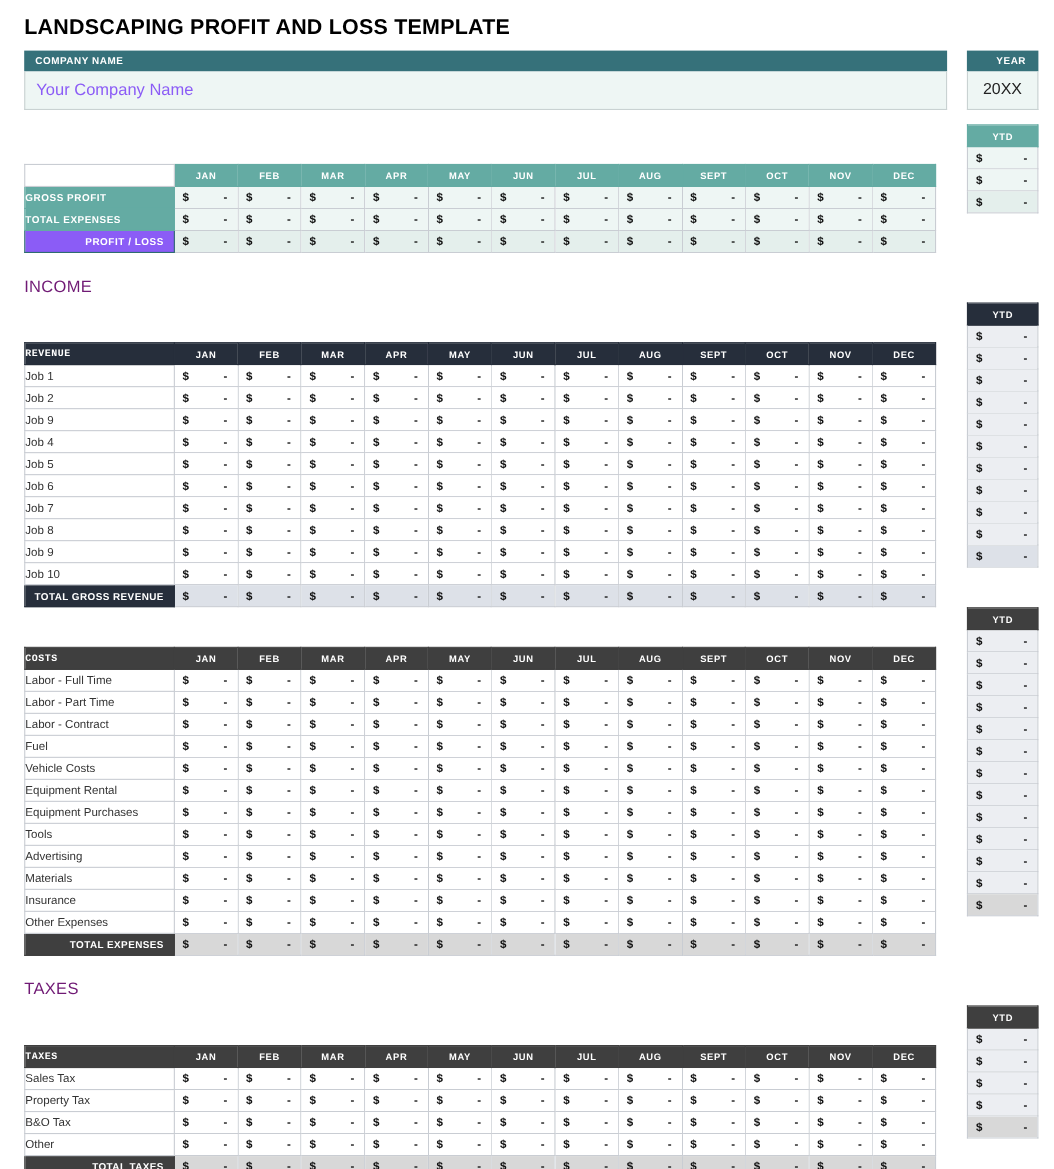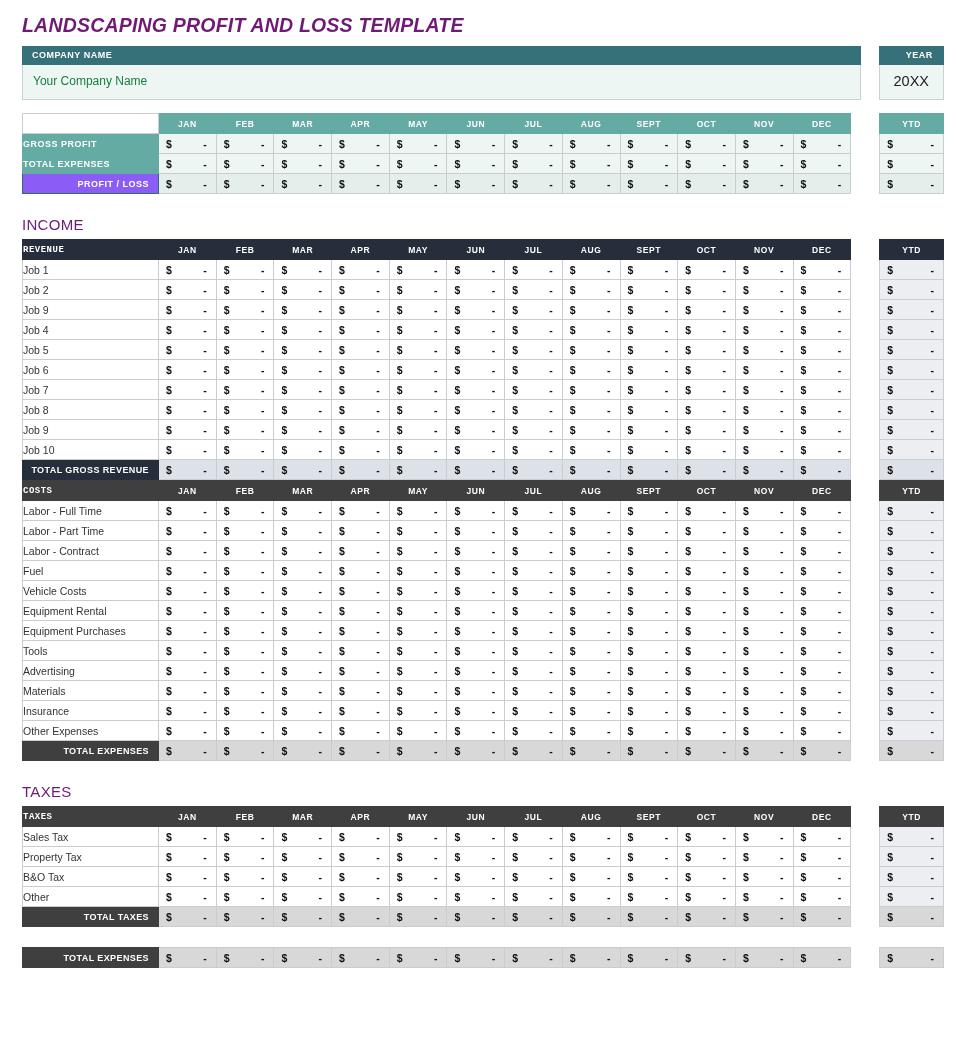--- a/index.html
+++ b/index.html
@@ -14,23 +14,22 @@
     color: #222;
     overflow: hidden;
   }
   .page { padding: 8px 14px 0 22px; }
 
   
   .doc-title {
     font-size: 19.5px;
     font-weight: bold;
     letter-spacing: .2px;
-    color: #701a75;
+    color: #000000;
     margin: 6px 0 9px 0;
-    font-style: italic;
   }
 
   
   .company-row { display: flex; align-items: flex-start; }
   .company-block { width: 846px; }
   .year-block { width: 66px; margin-left: 18px; }
 
   .hdr-teal-dark {
     background: #36717a;
     color: #ffffff;
@@ -41,38 +40,38 @@
     height: 19px;
     line-height: 9px;
   }
   .hdr-teal-dark.center { text-align: center; padding-left: 16px; }
   .company-value {
     background: #eef6f4;
     border: 1px solid #c9d2d2;
     border-top: none;
     height: 35px;
     line-height: 33px;
-    font-size: 12px;
-    color: #15803d;
+    font-size: 15px;
+    color: #8b5cf6;
     padding-left: 10px;
   }
   .year-value {
     background: #eef6f4;
     border: 1px solid #c9d2d2;
     border-top: none;
     height: 35px;
     line-height: 33px;
     font-size: 14.5px;
     color: #222;
     text-align: center;
   }
 
   
   .tbl-wrap { display: flex; align-items: flex-start; }
-  .tbl-main { width: 846px; }
+  .tbl-main { width: 846px; margin-top: 36px; }
   .tbl-ytd  { width: 66px; margin-left: 28px; border-radius: 18px; }
 
   table.grid {
     border-collapse: collapse;
     table-layout: fixed;
     width: 100%;
   }
   table.grid td, table.grid th {
     border: 1px solid #c9cdd3;
     padding: 0;

